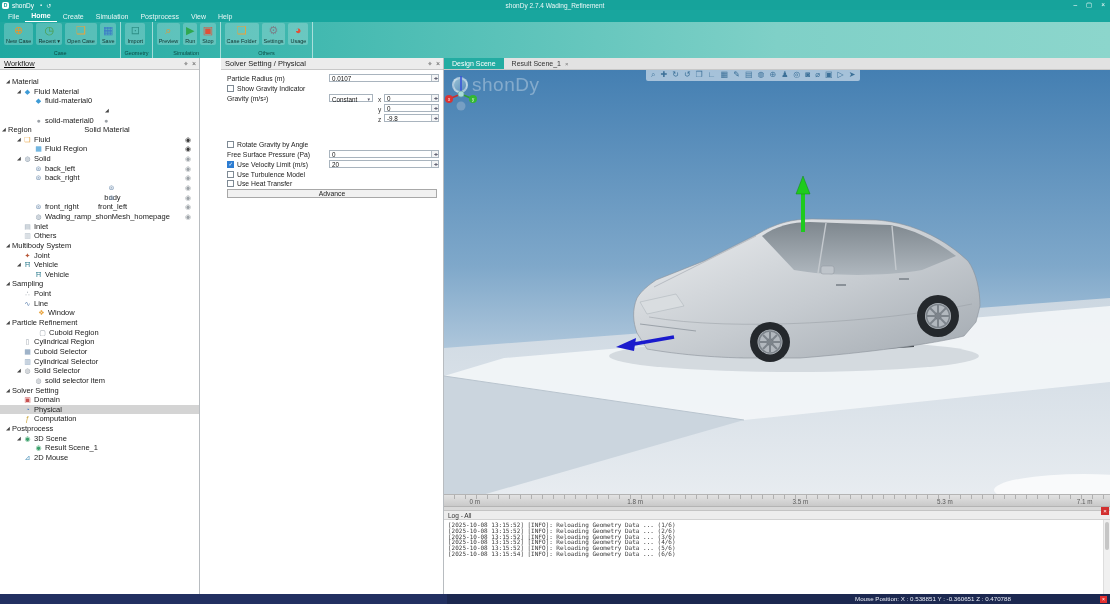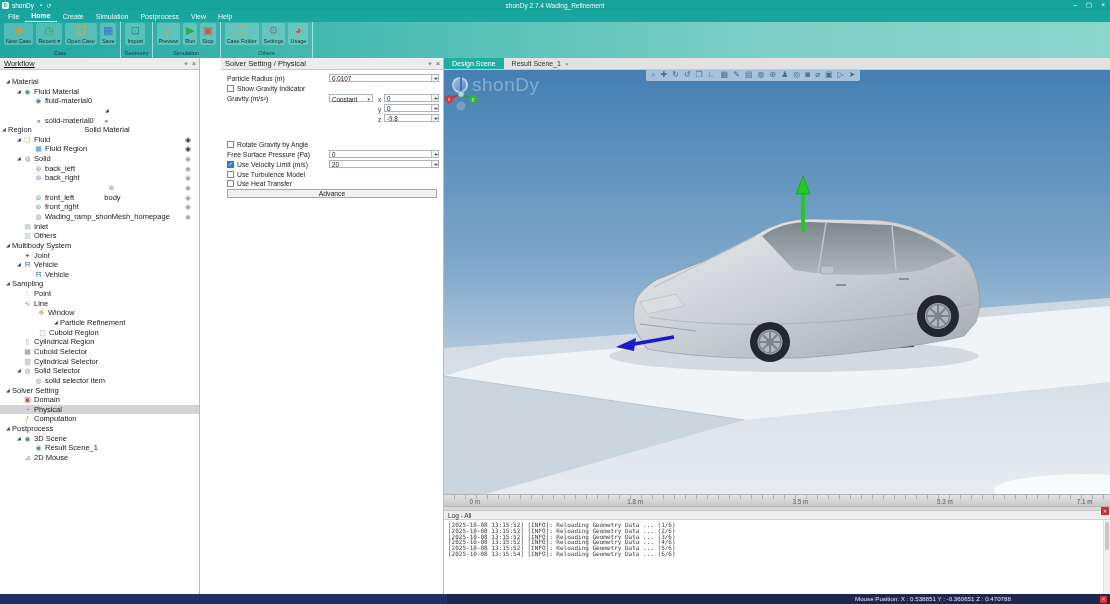--- a/index.html
+++ b/index.html
@@ -264,21 +264,21 @@
           <span class="ticon" style="color: rgb(122, 150, 180);">⊛</span>
           <span class="tlabel">back_right</span>
           <span class="eye l">◉</span>
         </div>
         <div class="trow" style="padding-left: 26px; flex-direction: column;">
           <span class="exp"></span>
           <span class="ticon" style="color: rgb(122, 150, 180);">⊛</span>
           <span class="tlabel">body</span>
           <span class="eye l">◉</span>
         </div>
-        <div class="trow" style="padding-left: 26px;">
+        <div class="trow" style="padding-left: 26px; flex-direction: column;">
           <span class="exp"></span>
           <span class="ticon" style="color: rgb(122, 150, 180);">⊛</span>
           <span class="tlabel">front_left</span>
           <span class="eye l">◉</span>
         </div>
         <div class="trow" style="padding-left: 26px;">
           <span class="exp"></span>
           <span class="ticon" style="color: rgb(122, 150, 180);">⊛</span>
           <span class="tlabel">front_right</span>
           <span class="eye l">◉</span>
@@ -330,21 +330,21 @@
         <div class="trow" style="padding-left: 15px;">
           <span class="exp"></span>
           <span class="ticon" style="color: rgb(90, 127, 174);">∿</span>
           <span class="tlabel">Line</span>
         </div>
         <div class="trow" style="padding-left: 29px;">
           <span class="exp"></span>
           <span class="ticon" style="color: rgb(232, 163, 61);">❖</span>
           <span class="tlabel">Window</span>
         </div>
-        <div class="trow" style="padding-left: 4px; margin-left: 48px;">
+        <div class="trow" style="padding-left: 4px;">
           <span class="exp">◢</span>
           <span class="tlabel">Particle Refinement</span>
         </div>
         <div class="trow" style="padding-left: 30px;">
           <span class="exp"></span>
           <span class="ticon" style="color: rgb(154, 162, 170);">▢</span>
           <span class="tlabel">Cuboid Region</span>
         </div>
         <div class="trow" style="padding-left: 15px;">
           <span class="exp"></span>

